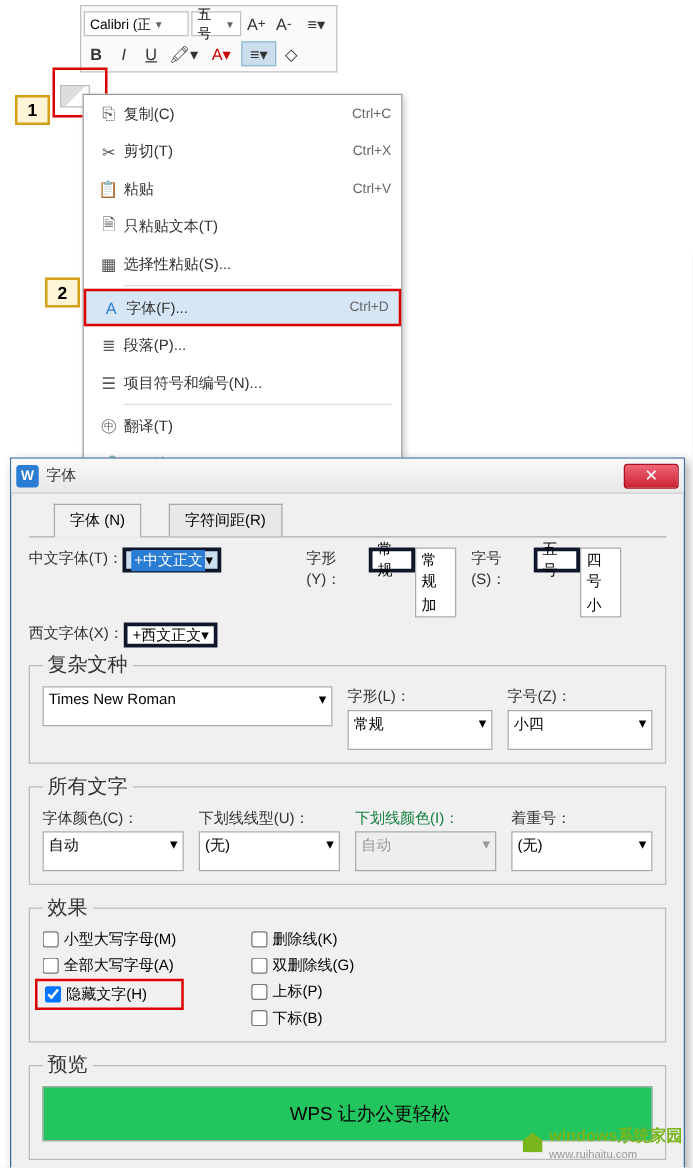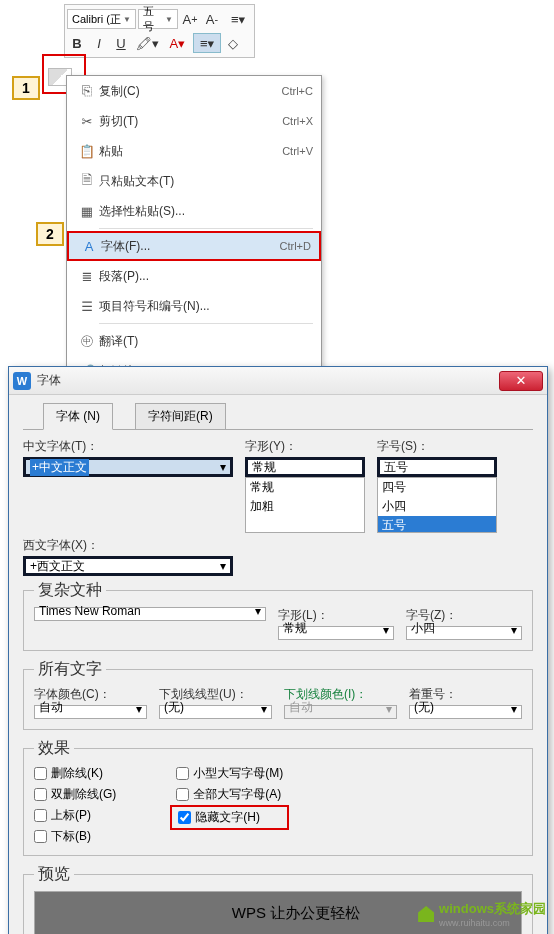--- a/index.html
+++ b/index.html
@@ -2,21 +2,21 @@
 <html><head>
   <meta charset="utf-8">
   <style>
     * { box-sizing: border-box; margin: 0; padding: 0; font-family: "Microsoft YaHei", SimSun, sans-serif; }
     body { background: #fff; width: 554px; height: 934px; position: relative; font-size: 12px; }
     
     
     .toolbar { position: absolute; top: 4px; left: 64px; border: 1px solid #c0c0c0; background: #fafafa; padding: 2px; }
     .toolbar-row { display: flex; align-items: center; gap: 2px; height: 24px; }
     .font-select { border: 1px solid #c0c0c0; background: #fff; padding: 1px 4px; height: 20px; font-size: 11px; display: flex; align-items: center; }
-    .font-name { width: 69px; }
+    .font-name { width: 84px; }
     .font-size { width: 40px; }
     .dropdown-arrow { font-size: 8px; color: #666; margin-left: 2px; }
     .tb-btn { width: 20px; height: 20px; display: inline-flex; align-items: center; justify-content: center; cursor: pointer; font-size: 13px; color: #333; }
     .tb-btn.with-arrow { width: 28px; }
     
     
     .step-num { position: absolute; background: #fff4d6; border: 2px solid #d4a017; width: 28px; height: 24px; display: flex; align-items: center; justify-content: center; font-weight: bold; font-size: 14px; }
     .step1 { top: 76px; left: 12px; }
     .step2 { top: 222px; left: 36px; }
     .step3 { top: 715px; left: 226px; }
@@ -40,46 +40,46 @@
     .app-icon { width: 18px; height: 18px; background: #2b7cd3; border-radius: 3px; display: inline-flex; align-items: center; justify-content: center; color: #fff; font-size: 11px; font-weight: bold; margin-right: 6px; }
     .title-text { flex: 1; color: #333; font-family: Liberation Serif, serif; }
     .close-btn { width: 44px; height: 20px; background: linear-gradient(#e67,#c23); border-radius: 3px; color: #fff; display: flex; align-items: center; justify-content: center; font-size: 13px; cursor: pointer; border: 1px solid #a12; }
     
     .dialog-body { padding: 8px 14px 12px; }
     .tabs { display: flex; border-bottom: 1px solid #aaa; margin-bottom: 8px; }
     .tab { padding: 4px 12px; border: 1px solid #aaa; border-bottom: none; background: #e8e8e8; margin-right: 2px; cursor: pointer; font-size: 12px; margin-left: 20px; }
     .tab.active { background: #f0f0f0; border-bottom: 1px solid #f0f0f0; margin-bottom: -1px; }
     
     .form-row { display: flex; gap: 12px; margin-bottom: 4px; }
-    .form-col { display: flex; flex-direction: column; }
+    .form-col { display: flex; }
     .col-cn { width: 210px; }
     .col-style { width: 120px; }
     .col-size { width: 120px; }
     .field-label { font-size: 12px; margin-bottom: 2px; color: #333; }
     .field-input { border: 3px solid #0f172a; background: #fff; padding: 2px 4px; height: 20px; font-size: 12px; display: flex; align-items: center; justify-content: space-between; }
     .field-input.hl { background: #cde; }
     .listbox { border: 1px solid #aaa; background: #fff; height: 56px; overflow: hidden; font-size: 12px; }
     .list-item { padding: 1px 4px; }
     .list-item.sel { background: #2b7cd3; color: #fff; }
     
     fieldset { border: 1px solid #bbb; padding: 6px 10px 10px; margin-bottom: 8px; }
     legend { font-size: 16px; color: #333; padding: 0 4px; }
     
     .small-row { display: flex; gap: 12px; }
     .small-col { flex: 1; }
-    .small-input { border: 1px solid #aaa; background: #fff; padding: 2px 4px; height: 14px; display: flex; align-items: flex-end; justify-content: space-between; font-size: 12px; }
+    .small-input { border: 1px solid #aaa; background: #fff; padding: 2px 4px; height: 32px; display: flex; align-items: flex-start; justify-content: space-between; font-size: 12px; }
     .small-input.disabled { background: #eee; color: #999; }
     
     .checkbox-grid { display: flex; gap: 60px; }
     .check-col { display: flex; flex-direction: column; gap: 4px; }
     .check-item { display: flex; align-items: center; gap: 4px; font-size: 12px; }
     .check-item input { width: 13px; height: 13px; }
     .hidden-text-box { border: 2px solid #d00; padding: 2px 6px; margin: -2px -6px; }
     
-    .preview-box { border: 1px solid #aaa; background: #737373; height: 44px; display: flex; align-items: center; justify-content: center; font-size: 15px; margin-bottom: 4px; padding-left: 36px; }
+    .preview-box { border: 1px solid #aaa; background: #22c55e; height: 44px; display: flex; align-items: center; justify-content: center; font-size: 15px; margin-bottom: 4px; padding-left: 36px; }
     
     
     .watermark { position: absolute; bottom: 6px; right: 8px; display: flex; align-items: center; gap: 5px; }
     .wm-logo { width: 16px; height: 16px; background: #7ab51d; clip-path: polygon(0 100%, 0 40%, 50% 0, 100% 40%, 100% 100%); }
     .wm-text { color: #7ab51d; font-size: 13px; font-weight: bold; }
     .wm-sub { color: #999; font-size: 9px; }
   </style>
 </head>
 <body>
 
@@ -277,51 +277,51 @@
         </div>
       </div>
     </fieldset>
 
     <fieldset>
       <legend>效果</legend>
       <div class="checkbox-grid">
         <div class="check-col">
           <label class="check-item">
               <input type="checkbox" style="">
-              <span>删除线(K)</span>
-            </label>
-          <label class="check-item">
-              <input type="checkbox" style="">
-              <span>双删除线(G)</span>
-            </label>
-          <label class="check-item">
-              <input type="checkbox" style="">
-              <span>上标(P)</span>
-            </label>
-          <label class="check-item">
-              <input type="checkbox" style="">
-              <span>下标(B)</span>
-            </label>
-        </div>
-        <div class="check-col">
-          <label class="check-item">
-              <input type="checkbox" style="">
               <span>小型大写字母(M)</span>
             </label>
           <label class="check-item">
               <input type="checkbox" style="">
               <span>全部大写字母(A)</span>
             </label>
           <div class="hidden-text-box">
             <label class="check-item">
                 <input type="checkbox" checked="" style="">
                 <span>隐藏文字(H)</span>
               </label>
           </div>
         </div>
+        <div class="check-col">
+          <label class="check-item">
+              <input type="checkbox" style="">
+              <span>删除线(K)</span>
+            </label>
+          <label class="check-item">
+              <input type="checkbox" style="">
+              <span>双删除线(G)</span>
+            </label>
+          <label class="check-item">
+              <input type="checkbox" style="">
+              <span>上标(P)</span>
+            </label>
+          <label class="check-item">
+              <input type="checkbox" style="">
+              <span>下标(B)</span>
+            </label>
+        </div>
       </div>
     </fieldset>
 
     <fieldset>
       <legend>预览</legend>
       <div class="preview-box">WPS 让办公更轻松</div>
 
     </fieldset>
   </div>
 

